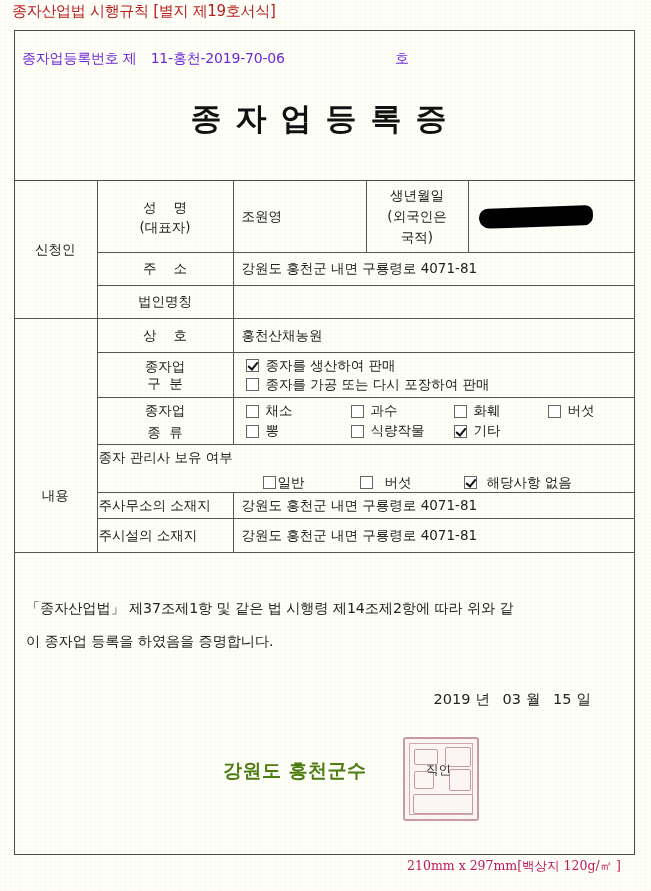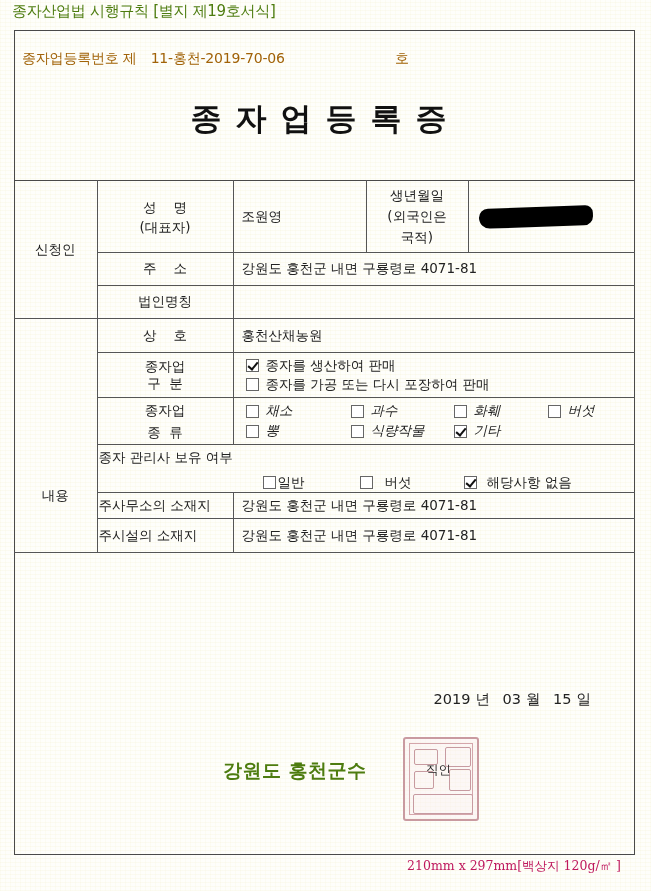--- a/index.html
+++ b/index.html
@@ -6,44 +6,44 @@
   body {
     width: 651px; height: 891px; position: relative; overflow: hidden;
     background-color: #fefefb;
     background-image:
       repeating-linear-gradient(0deg, rgba(240,236,190,0.18) 0 1px, transparent 1px 4px),
       repeating-linear-gradient(90deg, rgba(240,236,190,0.14) 0 1px, transparent 1px 5px);
     font-family: "DejaVu Sans", "Liberation Sans", sans-serif;
     color: #222;
   }
   .abs { position: absolute; }
-  .form-label { left: 12px; top: 2px; font-size: 15px; letter-spacing: -0.3px; color: #4d7c0f; }
+  .form-label { left: 12px; top: 2px; font-size: 15px; letter-spacing: -0.3px; color: #b91c1c; }
   .outer { left: 14px; top: 30px; width: 621px; height: 825px; border: 1.2px solid #4a4a4a; box-sizing: border-box; }
-  .regno { left: 22px; top: 50px; font-size: 14px; color: #a16207; letter-spacing: -0.2px; }
+  .regno { left: 22px; top: 50px; font-size: 14px; color: #6d28d9; letter-spacing: -0.2px; }
   .regno .num { margin-left: 14px; }
   .regno .ho { position: absolute; left: 373px; top: 0; }
   .title { left: 0; width: 651px; top: 98px; text-align: center; font-size: 31px; font-weight: bold; letter-spacing: 14px; color: #111; }
 
   table.main { position: absolute; left: 14px; top: 180px; width: 621px; border-collapse: collapse; table-layout: fixed; font-size: 13.5px; }
   table.main td { border: 1px solid #555; padding: 0 8px; vertical-align: middle; color: #222; }
   table.main tr:first-child td { border-top: 1.2px solid #4a4a4a; }
   table.main td:first-child { border-left: none; }
   table.main td:last-child { border-right: none; }
   .c { text-align: center; }
   .lbl2 { line-height: 20px; }
   .cbrow { display: flex; align-items: center; height: 19px; }
   .cb {
     display: inline-block; width: 13px; height: 13px; border: 1px solid #666; background: #fff;
     box-sizing: border-box; position: relative; margin-right: 7px; flex: 0 0 auto;
   }
   .cb.on::after {
     content: ""; position: absolute; left: 3px; top: 0px; width: 4px; height: 8px;
     border: solid #111; border-width: 0 2px 2px 0; transform: rotate(40deg);
   }
-  .grid4 { display: grid; grid-template-columns: 105px 103px 94px 80px; row-gap: 2px; font-style: italic; }
+  .grid4 { display: grid; grid-template-columns: 105px 103px 94px 80px; row-gap: 2px; }
   .grid4 .item { display: flex; align-items: center; height: 18px; }
   .redact { width: 114px; height: 20px; background: #000; border-radius: 12px 10px 12px 14px; margin-left: 2px; transform: rotate(-2deg); }
 
   .cert { left: 26px; top: 592px; width: 600px; font-size: 14.2px; line-height: 33px; color: #222; letter-spacing: -0.1px; }
   .date { right: 60px; top: 690px; font-size: 14.5px; color: #222; }
   .date span { margin-left: 5px; }
   .issuer { left: 223px; top: 758px; font-size: 19px; font-weight: bold; color: #4d7c0f; letter-spacing: 0.5px; }
   .seal {
     left: 403px; top: 737px; width: 76px; height: 84px; box-sizing: border-box;
     border: 2px solid #c99aa0; border-radius: 3px; background: rgba(250,235,237,0.35);
@@ -185,20 +185,22 @@
     <td colspan="3">강원도 홍천군 내면 구룡령로 4071-81</td>
   </tr>
   <tr style="height:34px">
     <td style="padding-left:1px">주시설의 소재지</td>
     <td colspan="3">강원도 홍천군 내면 구룡령로 4071-81</td>
   </tr>
 </tbody>
   </table>
 
 <div class="abs cert">
+  <div>「종자산업법」 제37조제1항 및 같은 법 시행령 제14조제2항에 따라 위와 같</div>
+  <div>이 종자업 등록을 하였음을 증명합니다.</div>
 </div>
 
 <div class="abs date">
   <span style="margin-left:0">2019</span><span>년</span>
   <span style="margin-left:8px">03</span><span>월</span>
   <span style="margin-left:8px">15</span><span>일</span>
 </div>
 
 <div class="abs issuer">강원도 홍천군수</div>
 

